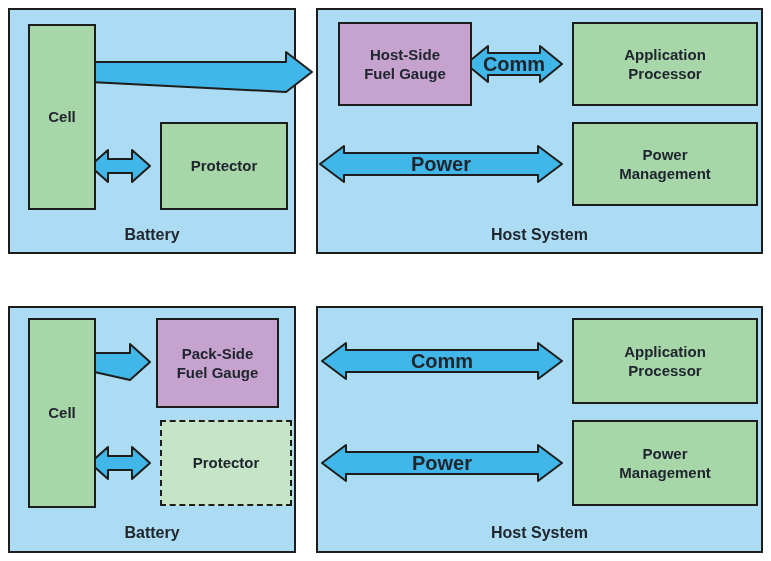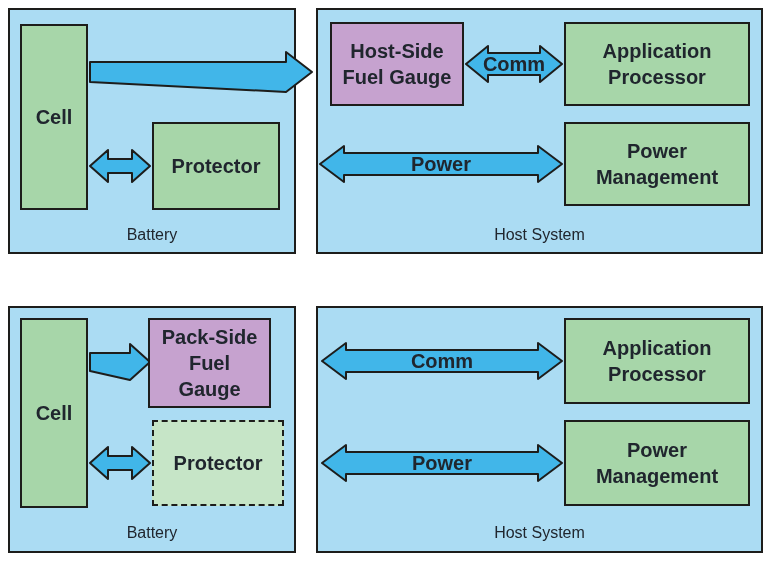--- a/index.html
+++ b/index.html
@@ -20,26 +20,27 @@
     background: var(--panel-bg, #abdcf3);
     border: 2px solid var(--border, #1d1d1b);
   }
   .box {
     position: absolute;
     display: flex;
     align-items: center;
     justify-content: center;
     text-align: center;
     font-weight: 700;
-    font-size: 20px;
+    font-size: 15px;
     line-height: 1.3;
     border: 2px solid var(--border, #1d1d1b);
     white-space: pre-line;
     padding: 0 6px;
     color: var(--text, #20262e);
+    margin-left: 8px;
   }
   .green  { background: var(--green-fill, #a7d6a9); }
   .purple { background: var(--purple-fill, #c6a2cf); }
   .dashed {
     background: var(--green-dashed-fill, #c6e5c7);
     border-style: dashed;
   }
   .arrow { position: absolute; overflow: visible; }
   .arrow polygon {
     fill: var(--arrow-fill, #41b6e9);
@@ -52,21 +53,21 @@
     display: flex;
     align-items: center;
     justify-content: center;
     font-weight: 700;
     font-size: 20px;
     color: var(--text, #20262e);
   }
   .panel-label {
     position: absolute;
     text-align: center;
-    font-weight: 400;
+    font-weight: 700;
     font-size: 16px;
     color: var(--text, #20262e);
   }
 </style>
 </head>
 <body>
 
 <div class="stage">
 
   <div class="panel" style="left:8px;top:8px;width:288px;height:246px"></div>

